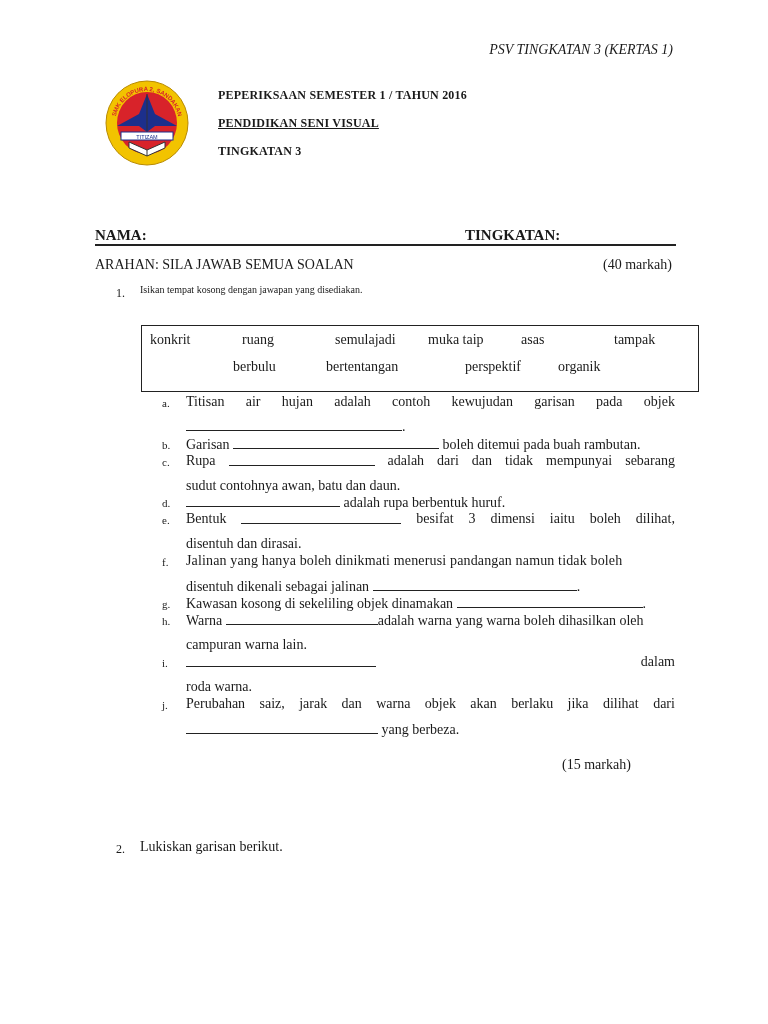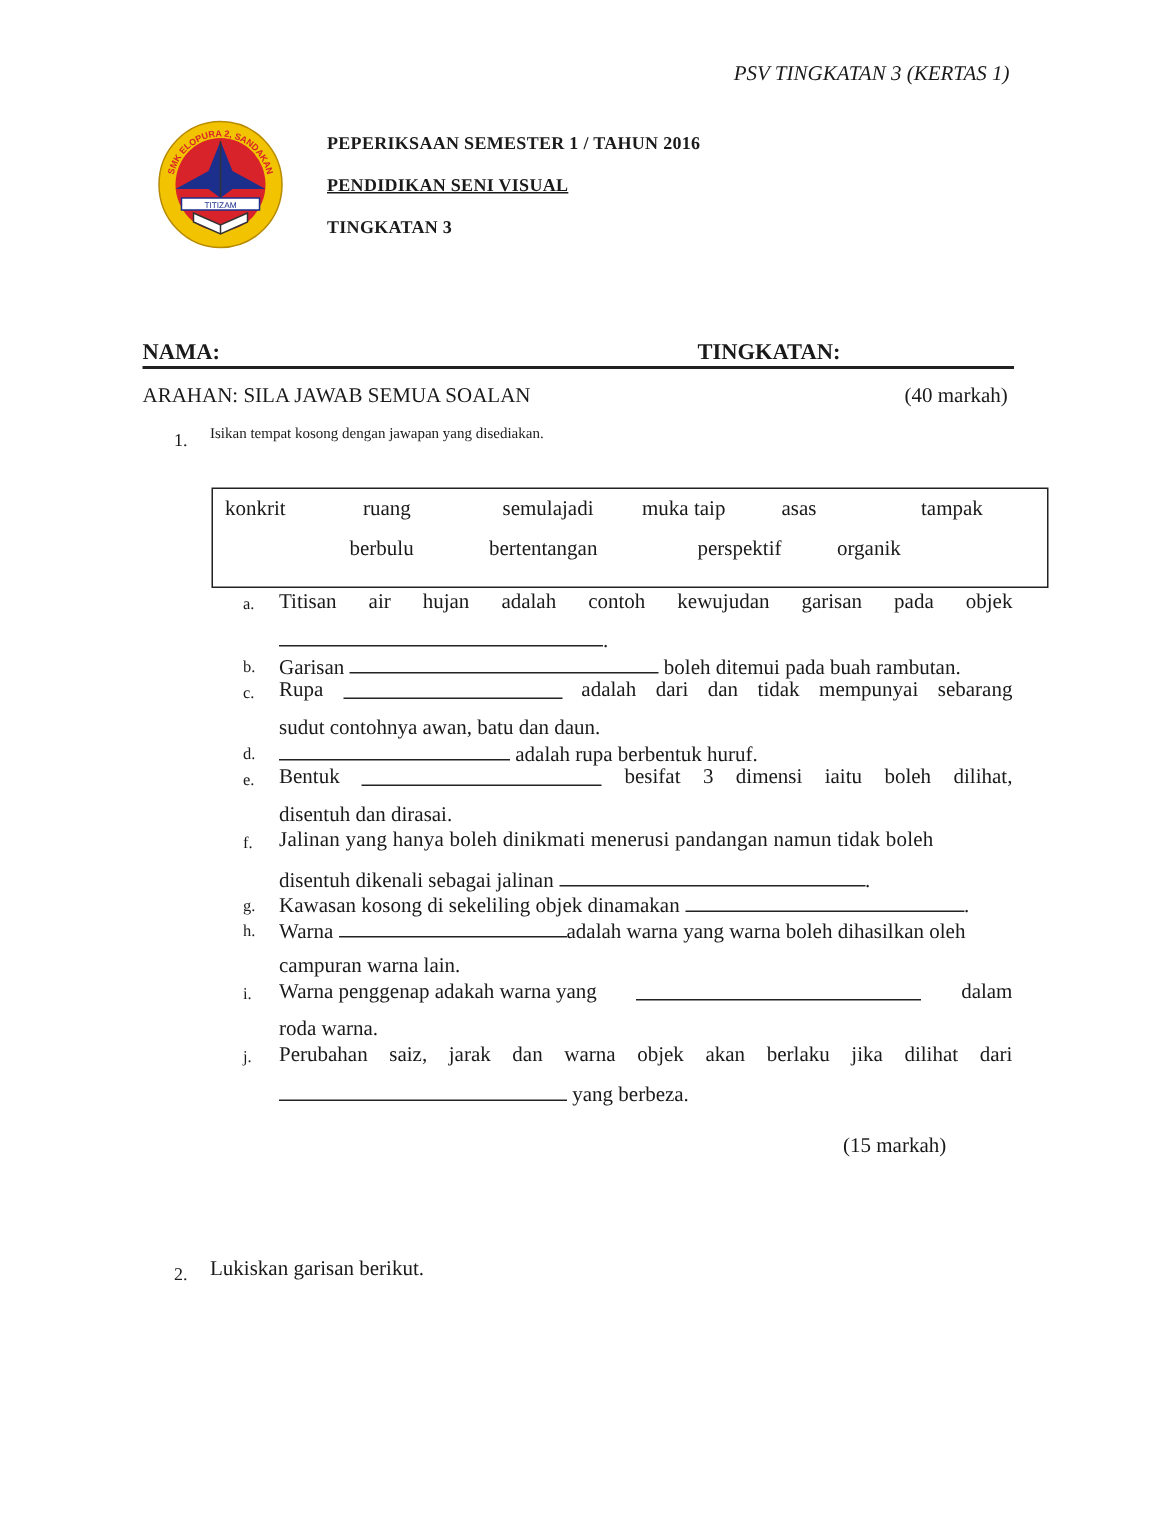--- a/index.html
+++ b/index.html
@@ -148,21 +148,20 @@
 
 <span class="qlabel" style="top:615px">h.</span>
 <div class="qline" style="top:612px">
   <span>Warna</span>
   <span class="blank" style="width:152px"></span><span>adalah warna yang warna boleh dihasilkan oleh</span>
 </div>
 <div class="qline" style="top:637px">campuran warna lain.</div>
 
 <span class="qlabel" style="top:657px">i.</span>
 <div class="qline justify" style="top:654px">
-  <span>Warna penggenap adakah warna yang</span>
   <span class="blank" style="width:190px"></span>
   <span>dalam</span>
 </div>
 <div class="qline" style="top:679px">roda warna.</div>
 
 <span class="qlabel" style="top:699px">j.</span>
 <div class="qline justify" style="top:696px">
   <span>Perubahan</span>
     <span>saiz,</span>
     <span>jarak</span>

